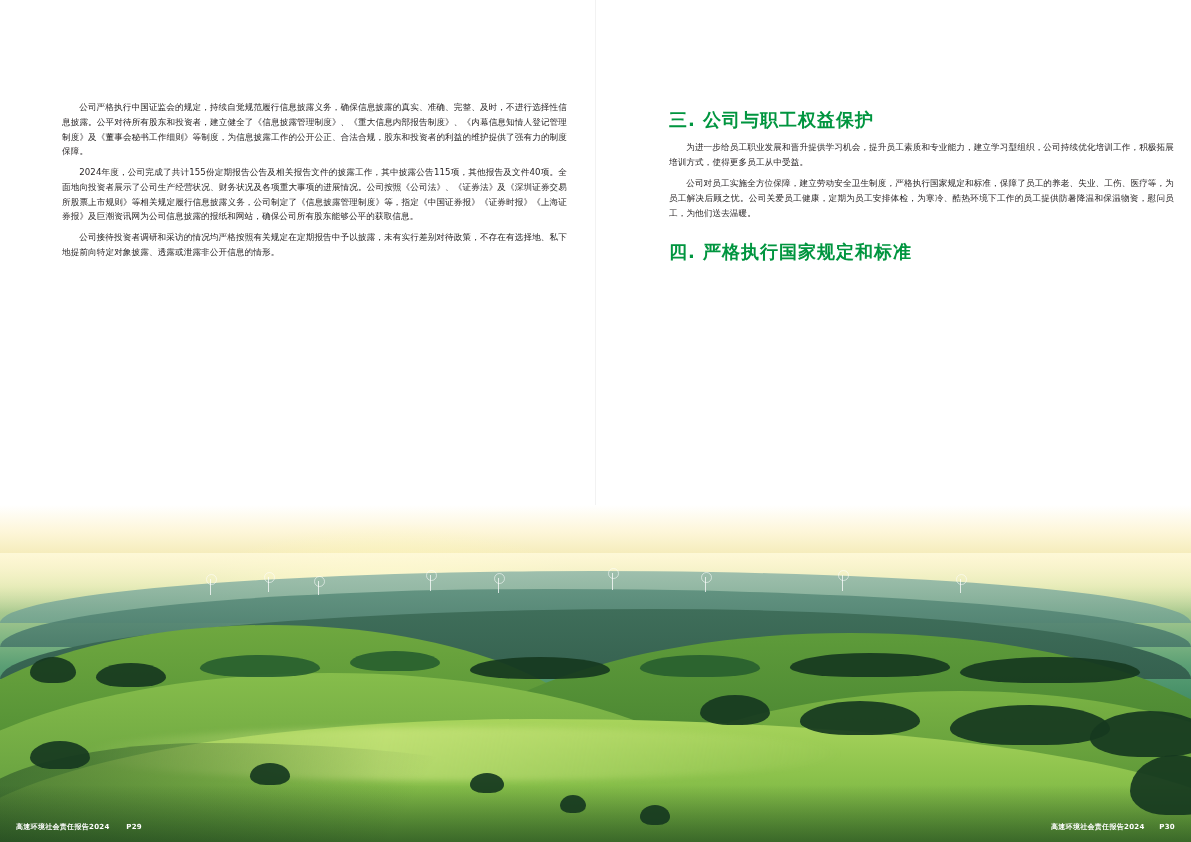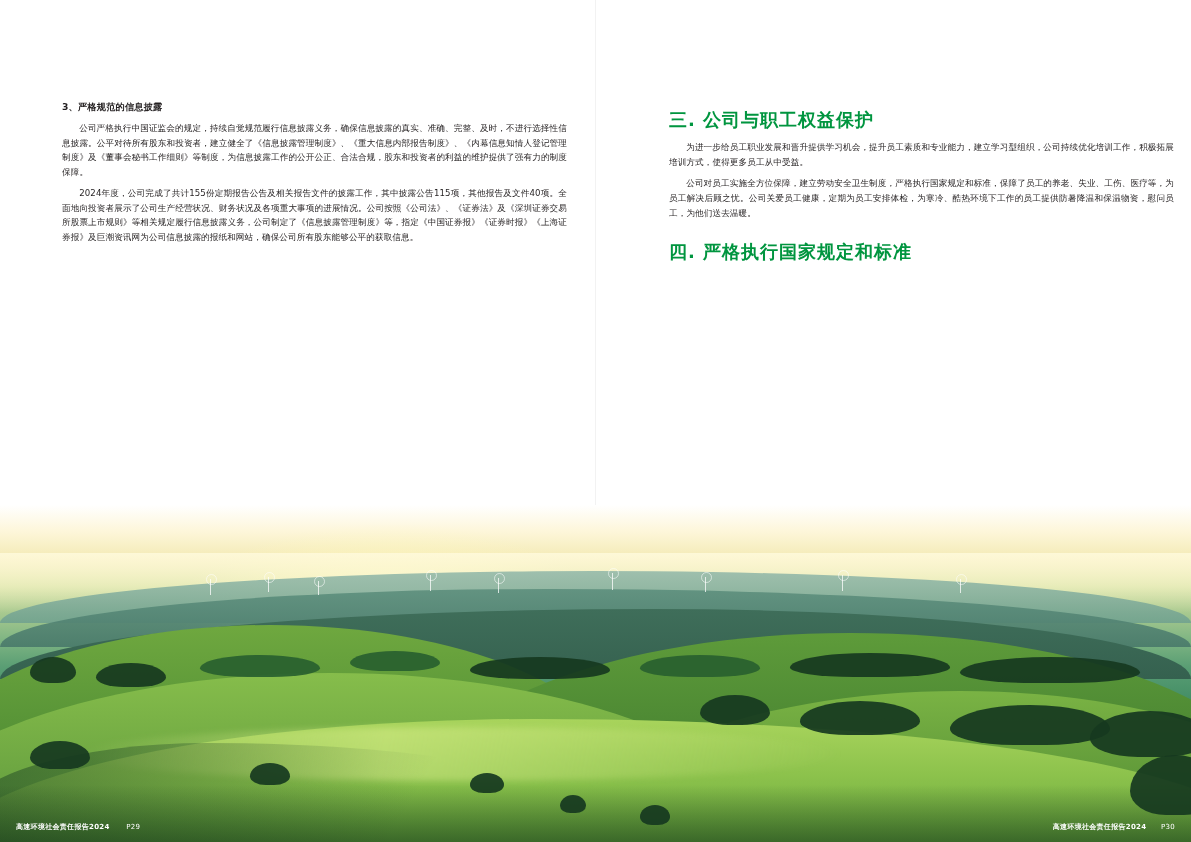--- a/index.html
+++ b/index.html
@@ -236,38 +236,38 @@
     position: absolute;
     bottom: 10px;
     font-size: 7px;
     color: #ffffff;
     letter-spacing: .3px;
     white-space: nowrap;
   }
   .footer .title { font-weight: bold; }
   .footer .pageno {
     margin-left: 14px;
-    font-weight: normal;
+    font-weight: bold;
   }
   .footer.left-footer  { left: 16px; }
   .footer.right-footer { right: 16px; }
   .footer.right-footer .pageno { margin-left: 12px; }
 </style>
 </head>
 <body>
 
 <div class="spread">
 
   <div class="gutter"></div>
 
   <div class="page left">
     <div class="col left-col">
-      <h3 class="sub-heading">3、严格规范的信息披露</h3>
       <p class="body-text indent">公司严格执行中国证监会的规定，持续自觉规范履行信息披露义务，确保信息披露的真实、准确、完整、及时，不进行选择性信息披露。公平对待所有股东和投资者，建立健全了《信息披露管理制度》、《重大信息内部报告制度》、《内幕信息知情人登记管理制度》及《董事会秘书工作细则》等制度，为信息披露工作的公开公正、合法合规，股东和投资者的利益的维护提供了强有力的制度保障。</p>
       <p class="body-text indent">2024年度，公司完成了共计155份定期报告公告及相关报告文件的披露工作，其中披露公告115项，其他报告及文件40项。全面地向投资者展示了公司生产经营状况、财务状况及各项重大事项的进展情况。公司按照《公司法》、《证券法》及《深圳证券交易所股票上市规则》等相关规定履行信息披露义务，公司制定了《信息披露管理制度》等，指定《中国证券报》《证券时报》《上海证券报》及巨潮资讯网为公司信息披露的报纸和网站，确保公司所有股东能够公平的获取信息。</p>
+      <p class="body-text indent">公司接待投资者调研和采访的情况均严格按照有关规定在定期报告中予以披露，未有实行差别对待政策，不存在有选择地、私下地提前向特定对象披露、透露或泄露非公开信息的情形。</p>
     </div>
   </div>
 
   <div class="page right">
     <div class="col right-col">
 
       <h2 class="section-heading">三. 公司与职工权益保护</h2>
       <p class="body-text indent">为进一步给员工职业发展和晋升提供学习机会，提升员工素质和专业能力，建立学习型组织，公司持续优化培训工作，积极拓展培训方式，使得更多员工从中受益。</p>
       <p class="body-text indent">公司对员工实施全方位保障，建立劳动安全卫生制度，严格执行国家规定和标准，保障了员工的养老、失业、工伤、医疗等，为员工解决后顾之忧。公司关爱员工健康，定期为员工安排体检，为寒冷、酷热环境下工作的员工提供防暑降温和保温物资，慰问员工，为他们送去温暖。</p>
 

